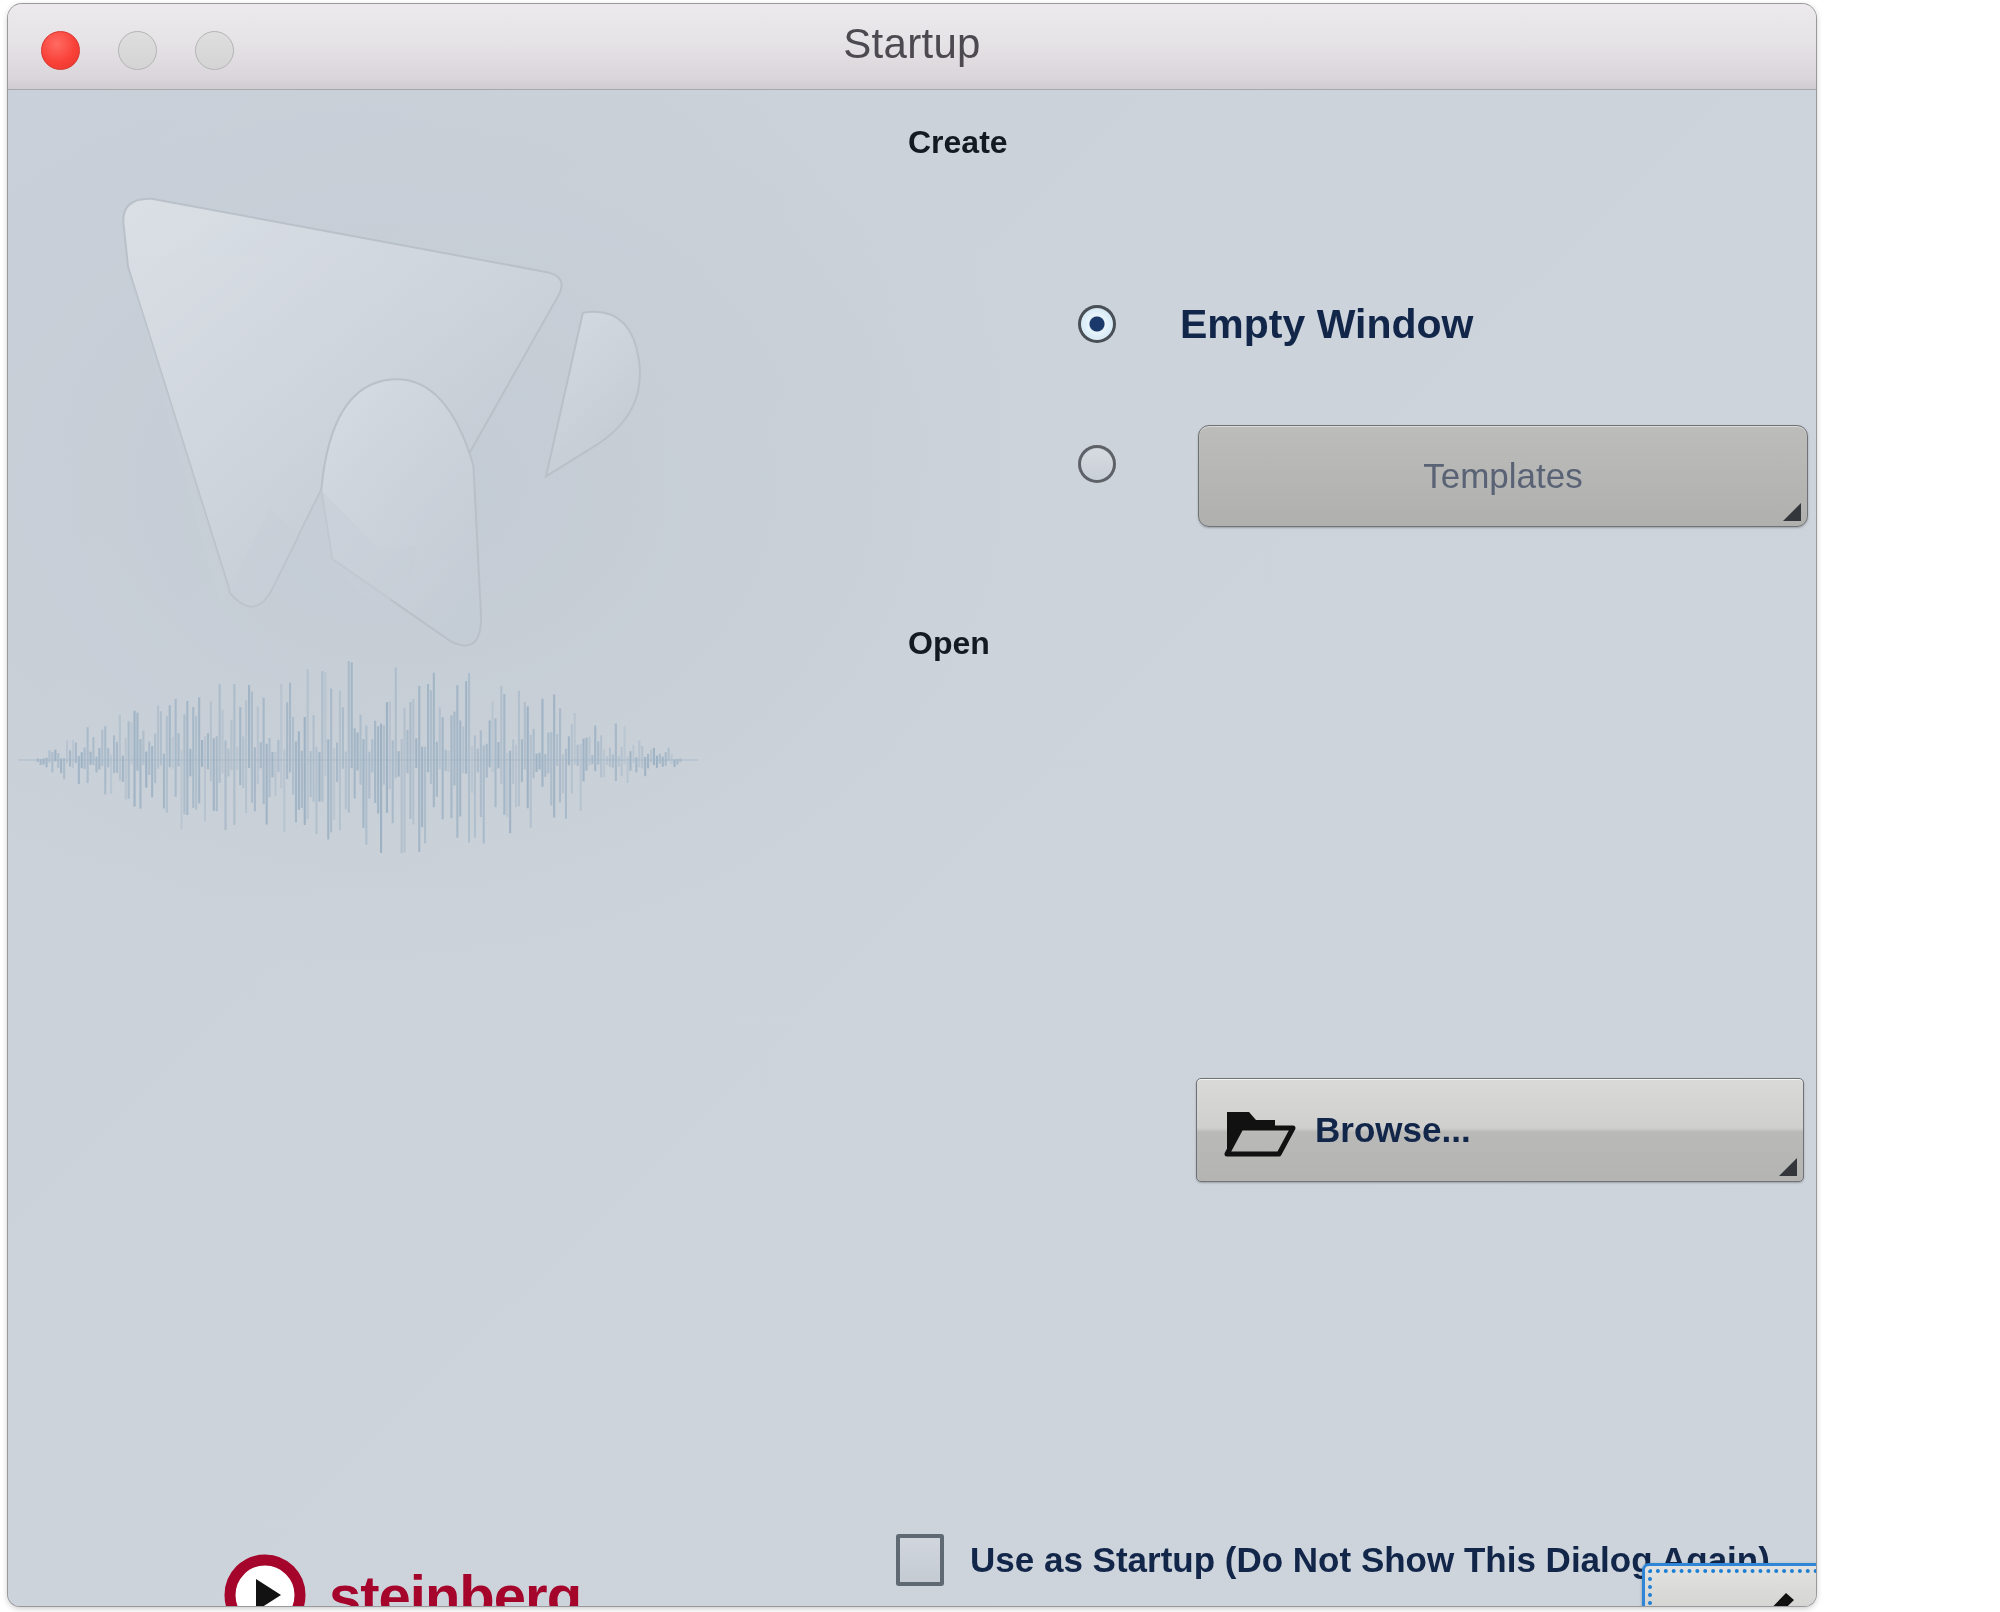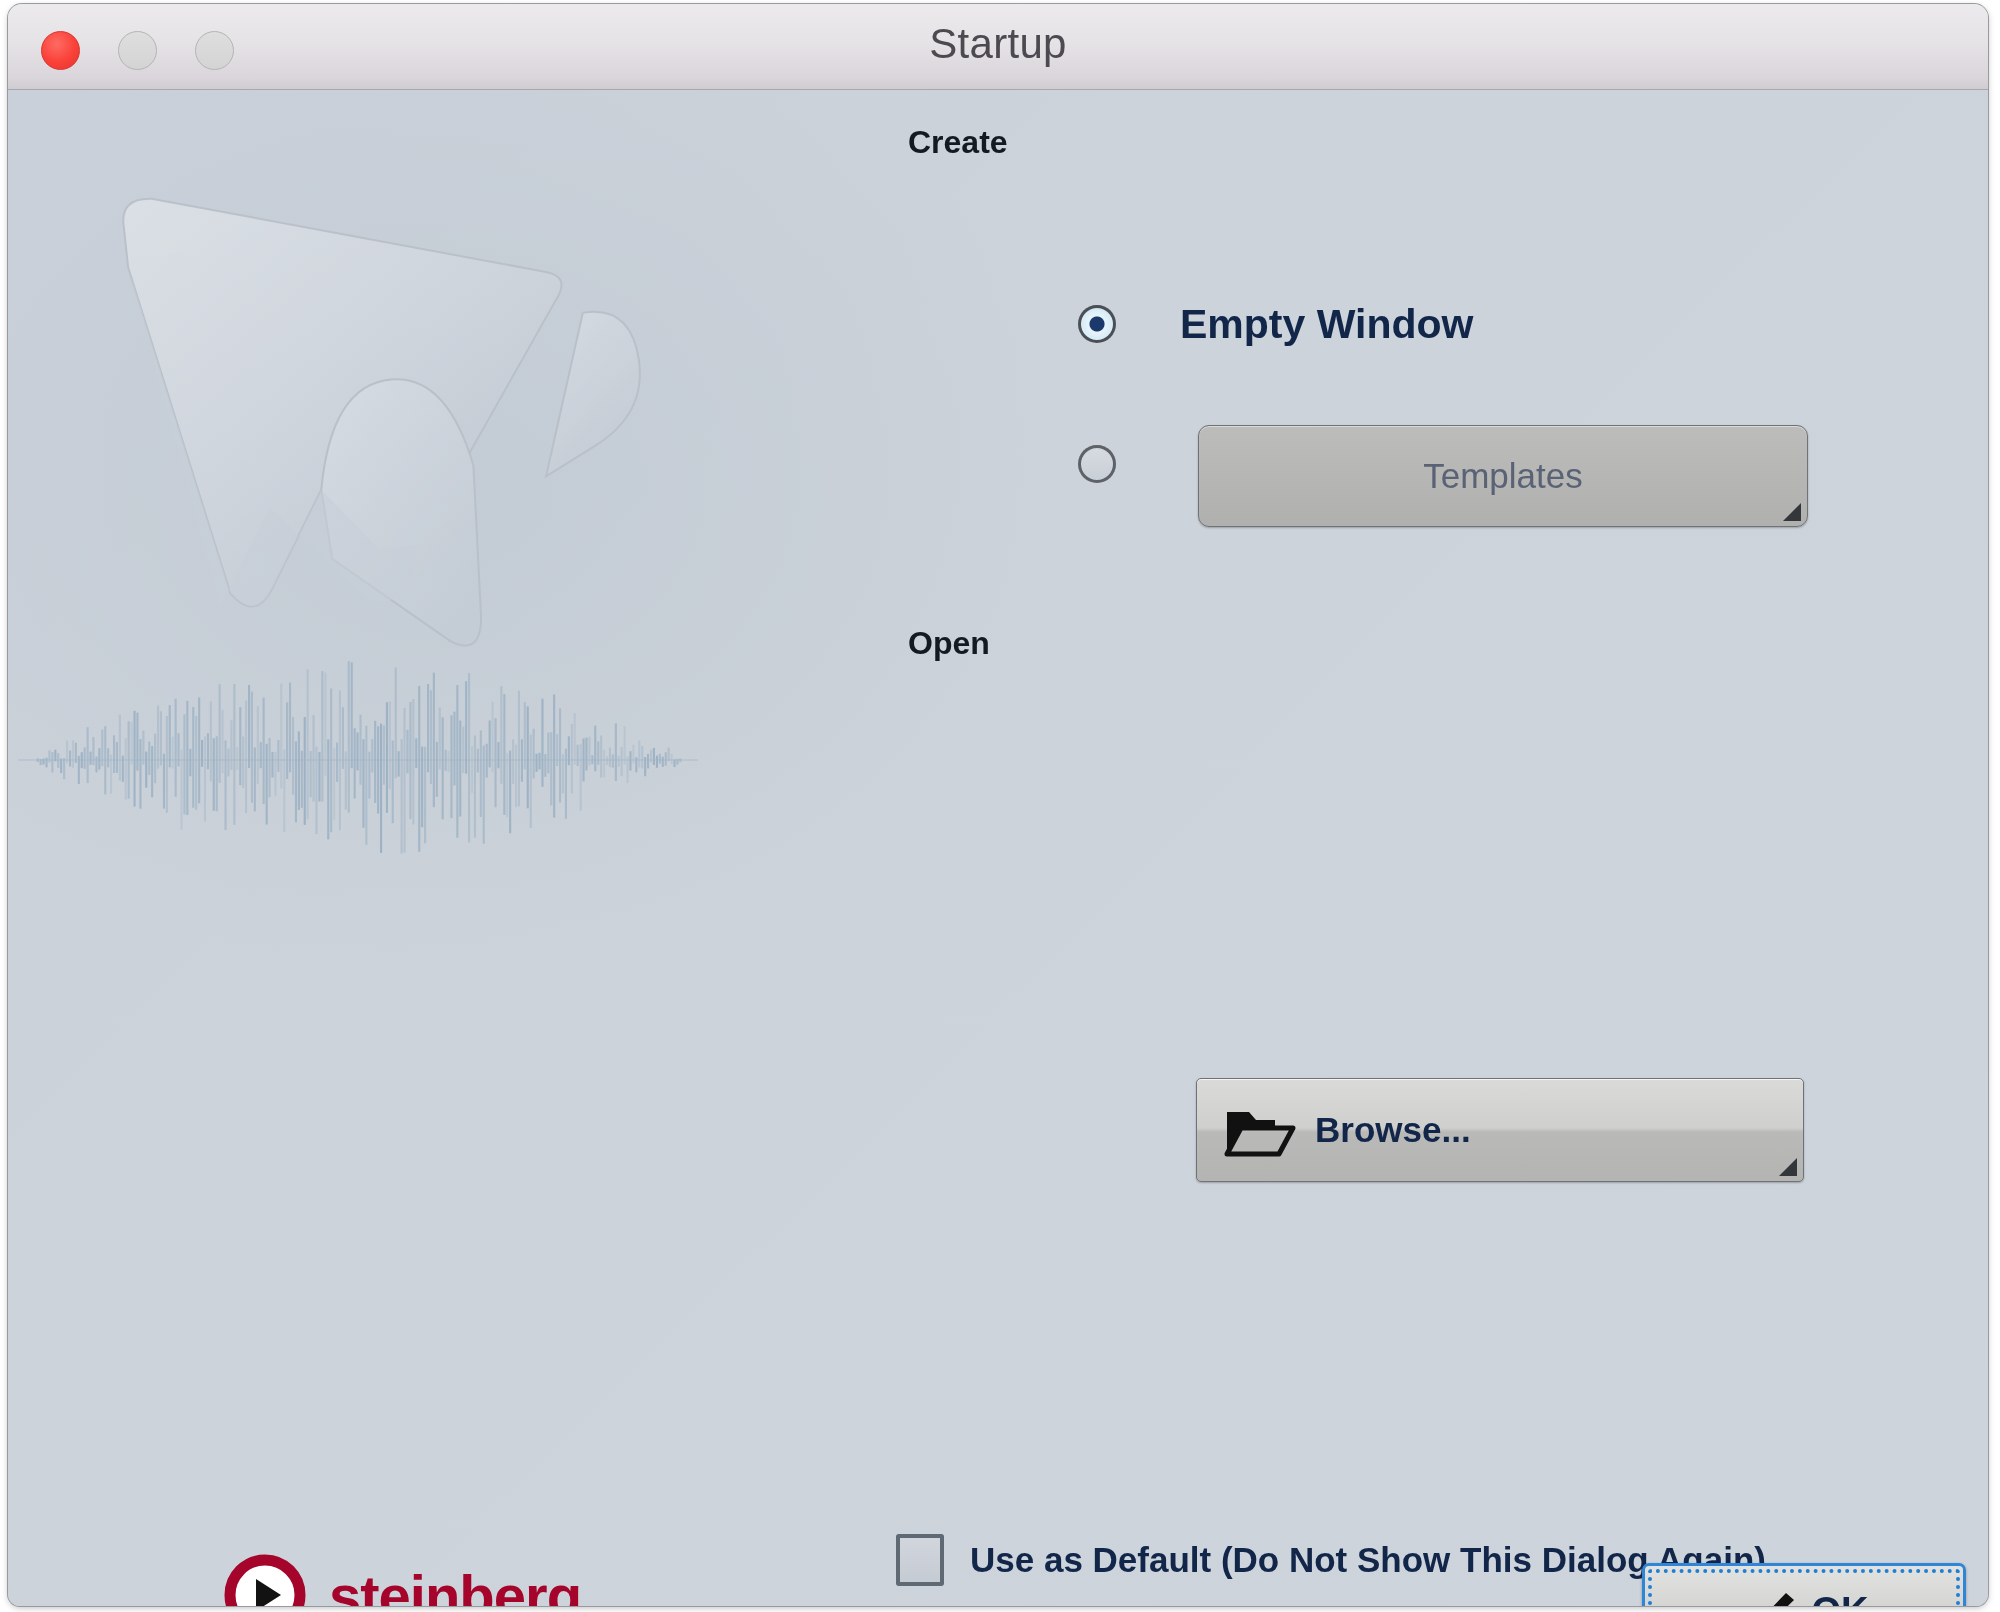--- a/index.html
+++ b/index.html
@@ -12,21 +12,21 @@
     height: 1612px;
     overflow: hidden;
     font-family: "Liberation Sans", sans-serif;
   }
 
   
   #window {
     position: absolute;
     left: 8px;
     top: 4px;
-    width: 1980px;
+    width: 1808px;
     height: 1602px;
     border-radius: 14px 14px 12px 12px;
     box-shadow: 0 0 0 1px #9a9a9e, 0 2px 6px rgba(0,0,0,0.25);
     overflow: hidden;
     background: #ccd3db;
   }
 
   
   #titlebar {
     position: absolute;
@@ -609,21 +609,21 @@
           </svg>
           <span id="browse-label">Browse...</span>
           <span class="corner"></span>
         </div>
       </div>
 
     </div>
 
     <div id="row-default">
       <div id="checkbox-default"></div>
-      <span id="label-default">Use as Default (Do Not Show This Dialog Again)</span>
+      <span id="label-default">Use as Startup (Do Not Show This Dialog Again)</span>
     </div>
 
     <div id="btn-ok">
       <svg id="ok-check" viewBox="0 0 58 44">
         <path d="M4,23 L10,17 L22,29 L46,4 L54,11 L23,41 Z" fill="#101010"></path>
       </svg>
       <span id="ok-label">OK</span>
     </div>
 
     <div id="steinberg-logo">

